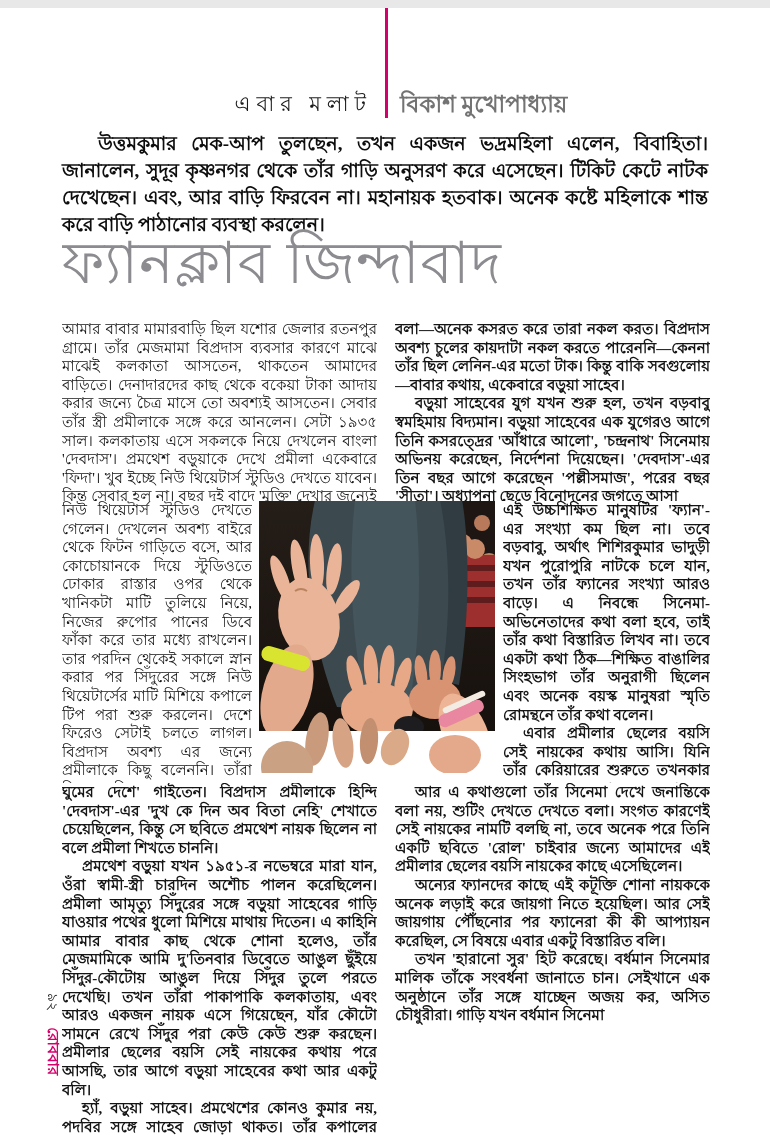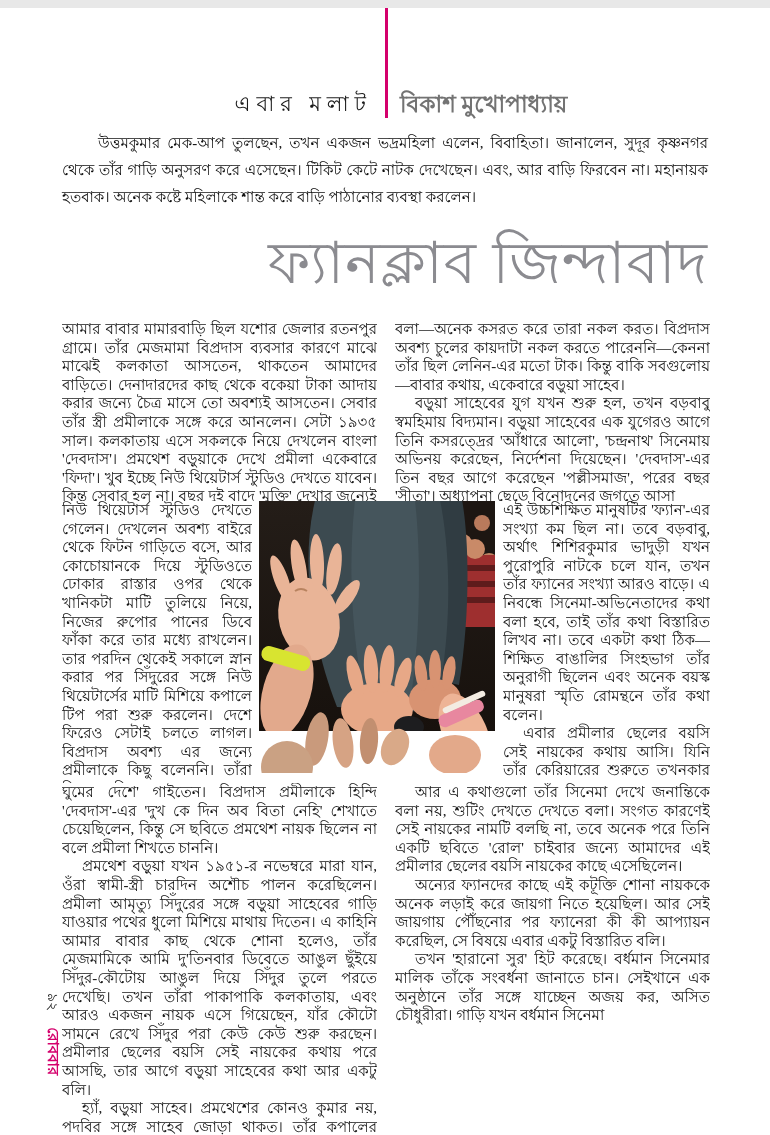--- a/index.html
+++ b/index.html
@@ -19,43 +19,43 @@
     text-align:right;font-size:21px;letter-spacing:6px;color:#1a1a1a;
     white-space:nowrap;
   }
   .author{
     position:absolute;left:400px;top:78px;
     font-size:23px;color:#737373;font-weight:bold;white-space:nowrap;
   }
   
   .standfirst{
     position:absolute;left:62px;top:122px;width:646px;
-    font-size:15px;line-height:27px;font-weight:normal;
+    font-size:19px;line-height:27px;font-weight:bold;
     text-align:justify;text-indent:36px;color:#0d0d0d;
   }
   
   .headline{
     position:absolute;left:62px;top:214px;width:646px;
-    text-align:right;font-size:58px;line-height:84px;
+    text-align:left;font-size:58px;line-height:84px;
     color:#8b8b90;font-weight:500;letter-spacing:1px;
     white-space:nowrap;overflow:hidden;
   }
   
   .col{
     position:absolute;top:312px;width:315px;
     font-size:15px;line-height:18.6px;text-align:justify;color:#141414;
   }
   .col-left{left:62px;}
   .col-right{left:395px;}
   .box-top{height:181px;overflow:hidden;}
   .box-narrow{height:282px;overflow:hidden;}
   .col-left .box-narrow{width:190px;}
   .col-right .box-narrow{width:207px;margin-left:108px;}
   .box-rest{overflow:hidden;}
-  .col p{margin:0;}
+  .col p{margin:0;font-weight:bold;}
   .indent{text-indent:20px;}
   
   .photo{
     position:absolute;left:259px;top:493px;width:236px;height:272px;
     z-index:2;
   }
   
   .footer-vert{
     position:absolute;left:62px;top:985px;
     transform:rotate(90deg);transform-origin:0 0;

